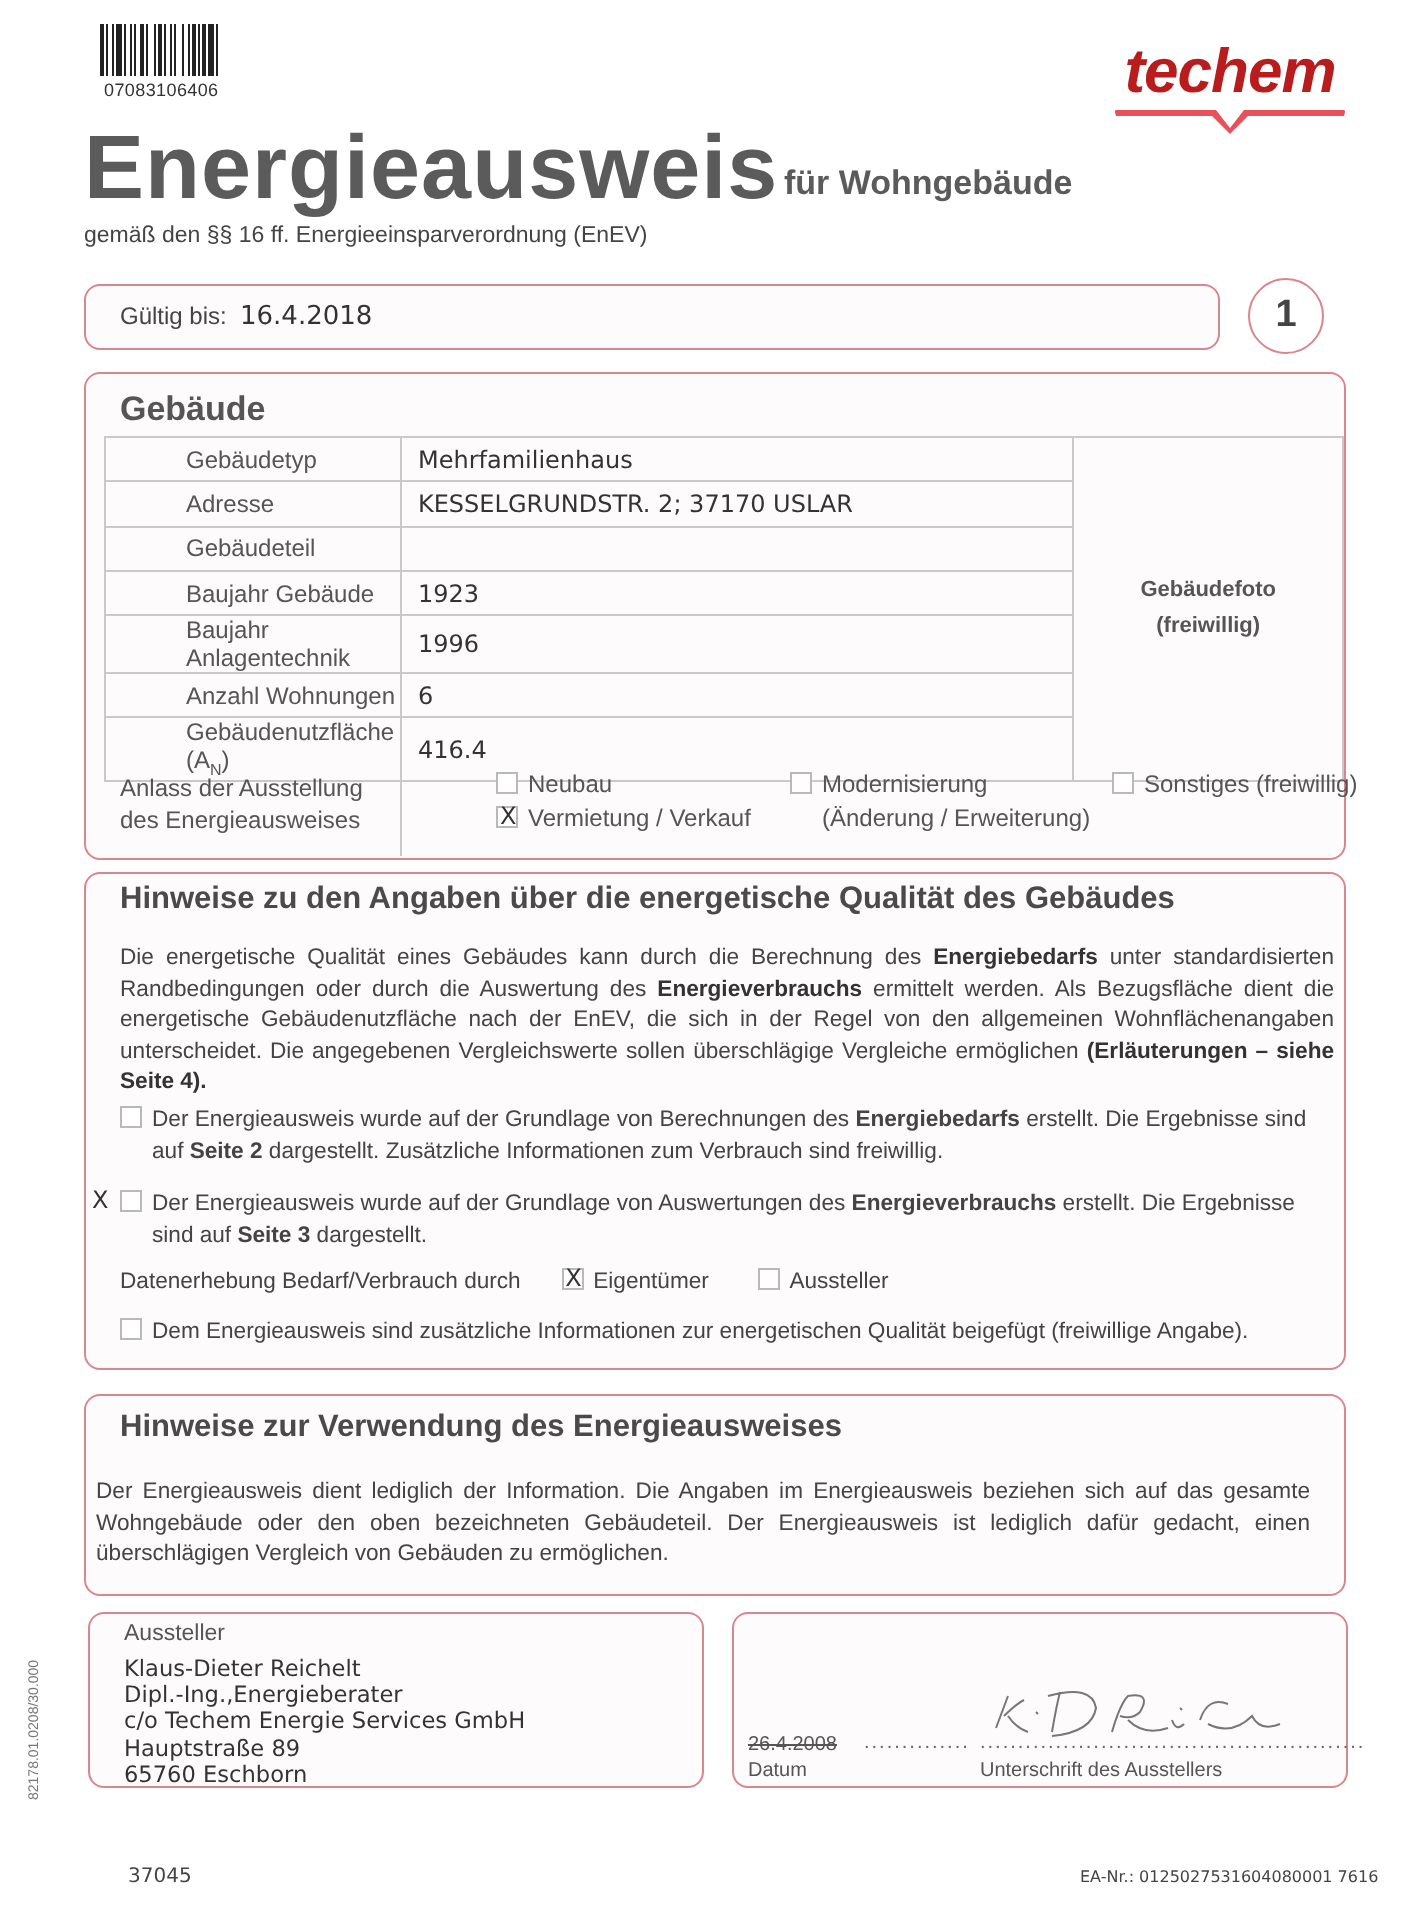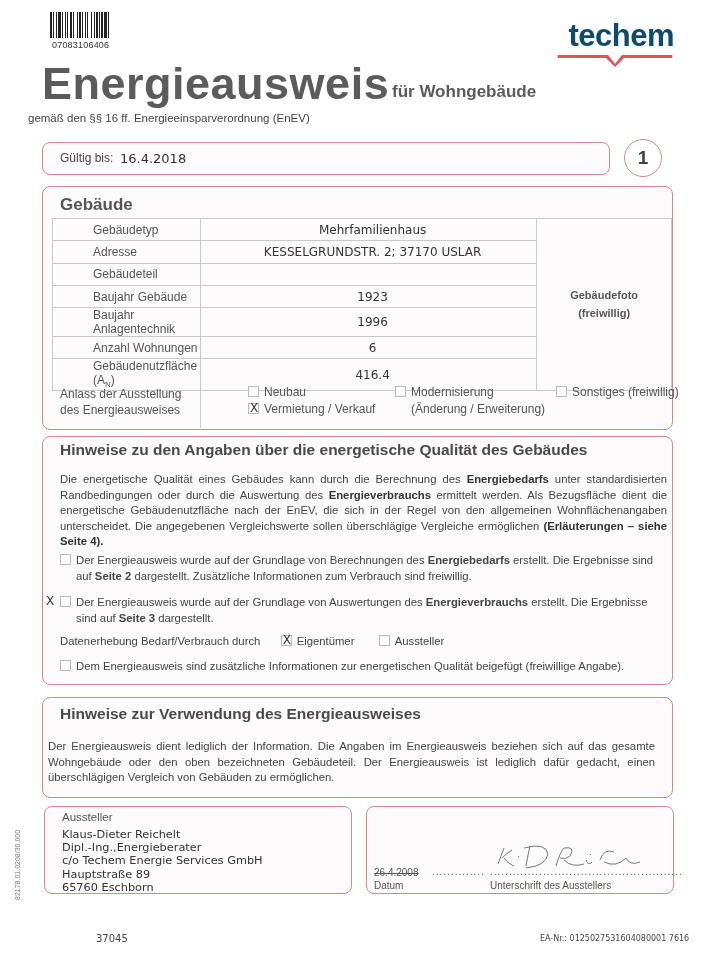--- a/index.html
+++ b/index.html
@@ -5,39 +5,39 @@
   * { box-sizing: border-box; margin: 0; padding: 0; }
   html, body { width: 708px; height: 960px; background: #ffffff; overflow: hidden; }
   body { position: relative; font-family: "Liberation Sans", sans-serif; color: #3a3a3a; }
   .abs { position: absolute; }
   .box { position: absolute; border: 1.5px solid #d9868e; border-radius: 8px; background: #fdfbfb; }
 
   
   #barcode { left: 50px; top: 12px; width: 86px; height: 26px; }
   #barcode-num { left: 52px; top: 40px; font-size: 9px; color: #333; letter-spacing: 0.2px; }
   #logo { left: 556px; top: 22px; width: 118px; height: 44px; }
-  #logo-text { position: absolute; left: 0; top: -4px; width: 118px; text-align: right; font-weight: bold; font-size: 31px; color: #0c4a6e; letter-spacing: -0.5px; }
+  #logo-text { position: absolute; left: 0; top: -4px; width: 118px; text-align: center; font-weight: bold; font-size: 31px; color: #b91c1c; letter-spacing: -0.5px; font-style: italic; }
   #logo-swoosh { position: absolute; left: 0; top: 32px; }
   #title { left: 42px; top: 58px; font-size: 45px; font-weight: bold; color: #5b5b5b; letter-spacing: 0.5px; }
   #subtitle { left: 392px; top: 82px; font-size: 17px; font-weight: bold; color: #5b5b5b; }
-  #legal { left: 28px; top: 112px; font-size: 11.5px; color: #444; }
+  #legal { left: 42px; top: 112px; font-size: 11.5px; color: #444; }
 
   
   #valid-box { left: 42px; top: 142px; width: 568px; height: 33px; }
   #valid-label { left: 60px; top: 151px; font-size: 12px; color: #444; }
   #valid-value { left: 120px; top: 151px; font-size: 13px; color: #333; font-family: "DejaVu Sans", sans-serif; }
   #page-num { left: 624px; top: 139px; width: 38px; height: 38px; border: 1.5px solid #d9868e; border-radius: 50%; text-align: center; line-height: 35px; font-size: 19px; font-weight: bold; color: #444; background: #fff; }
 
   
   #building-box { left: 42px; top: 186px; width: 631px; height: 244px; }
   #building-title { left: 60px; top: 195px; font-size: 17px; font-weight: bold; color: #555; }
   #building-table { position: absolute; left: 52px; top: 218px; width: 620px; border-collapse: collapse; }
   #building-table td { border: 1px solid #c9c9c9; font-size: 12px; height: 22.3px; padding: 0 0 0 8px; vertical-align: middle; }
   #building-table td.lbl { width: 148px; color: #555; padding-left: 40px; }
-  #building-table td.val { width: 337px; color: #333; font-family: "DejaVu Sans", sans-serif; font-size: 12px; text-align: center; }
+  #building-table td.val { width: 337px; color: #333; font-family: "DejaVu Sans", sans-serif; font-size: 12px; }
   #building-table td.photo { width: 135px; text-align: center; font-size: 11px; font-weight: bold; color: #555; padding: 0; line-height: 18px; background: #fdfbfb; }
   sub { font-size: 8px; }
   #reason-row { position: absolute; left: 52px; top: 380px; width: 620px; height: 46px; }
   #reason-label { left: 8px; top: 6px; font-size: 12px; color: #555; line-height: 16px; }
   .vsep { position: absolute; left: 148px; top: 0; width: 1px; height: 48px; background: #c9c9c9; }
   .cb { display: inline-block; width: 11px; height: 11px; border: 1px solid #b9b9b9; background: #fff; vertical-align: -1px; margin-right: 5px; position: relative; }
   .cb.checked::after { content: "X"; position: absolute; left: 1px; top: -3px; font-size: 12px; color: #333; font-family: "DejaVu Sans", sans-serif; }
   .opt { position: absolute; font-size: 12px; color: #555; white-space: nowrap; padding-left: 30px; }
 
   
@@ -56,21 +56,21 @@
   #issuer-label { left: 62px; top: 811px; font-size: 11.5px; color: #555; }
   #issuer-lines { left: 62px; top: 828px; font-size: 11.3px; color: #333; line-height: 13.2px; font-family: "DejaVu Sans", sans-serif; }
   #sign-box { left: 366px; top: 806px; width: 308px; height: 88px; }
   #date-value { left: 374px; top: 867px; font-size: 10px; color: #555; text-decoration: line-through; }
   #date-dots { left: 432px; top: 866px; font-size: 10px; color: #666; letter-spacing: 1px; }
   #date-label { left: 374px; top: 880px; font-size: 10px; color: #555; }
   #sign-dots { left: 490px; top: 866px; font-size: 10px; color: #666; letter-spacing: 1px; }
   #sign-label { left: 490px; top: 880px; font-size: 10px; color: #555; }
   #signature { left: 490px; top: 838px; }
   #side-code-wrap { left: 14px; top: 900px; }
-  #footer-left { left: 64px; top: 933px; font-size: 10px; color: #444; font-family: "DejaVu Sans", sans-serif; margin-left: 32px; }
+  #footer-left { left: 64px; top: 933px; font-size: 10px; color: #444; font-family: "DejaVu Sans", sans-serif; }
   #footer-right { left: 540px; top: 934px; font-size: 8px; color: #444; font-family: "DejaVu Sans", sans-serif; }
 </style>
 </head>
 <body>
 
 <svg id="barcode" class="abs" viewBox="0 0 86 26">
     <rect x="0" y="0" width="2" height="26" fill="#222"></rect>
     <rect x="3" y="0" width="1" height="26" fill="#222"></rect>
     <rect x="6" y="0" width="1" height="26" fill="#222"></rect>
     <rect x="8" y="0" width="3" height="26" fill="#222"></rect>

